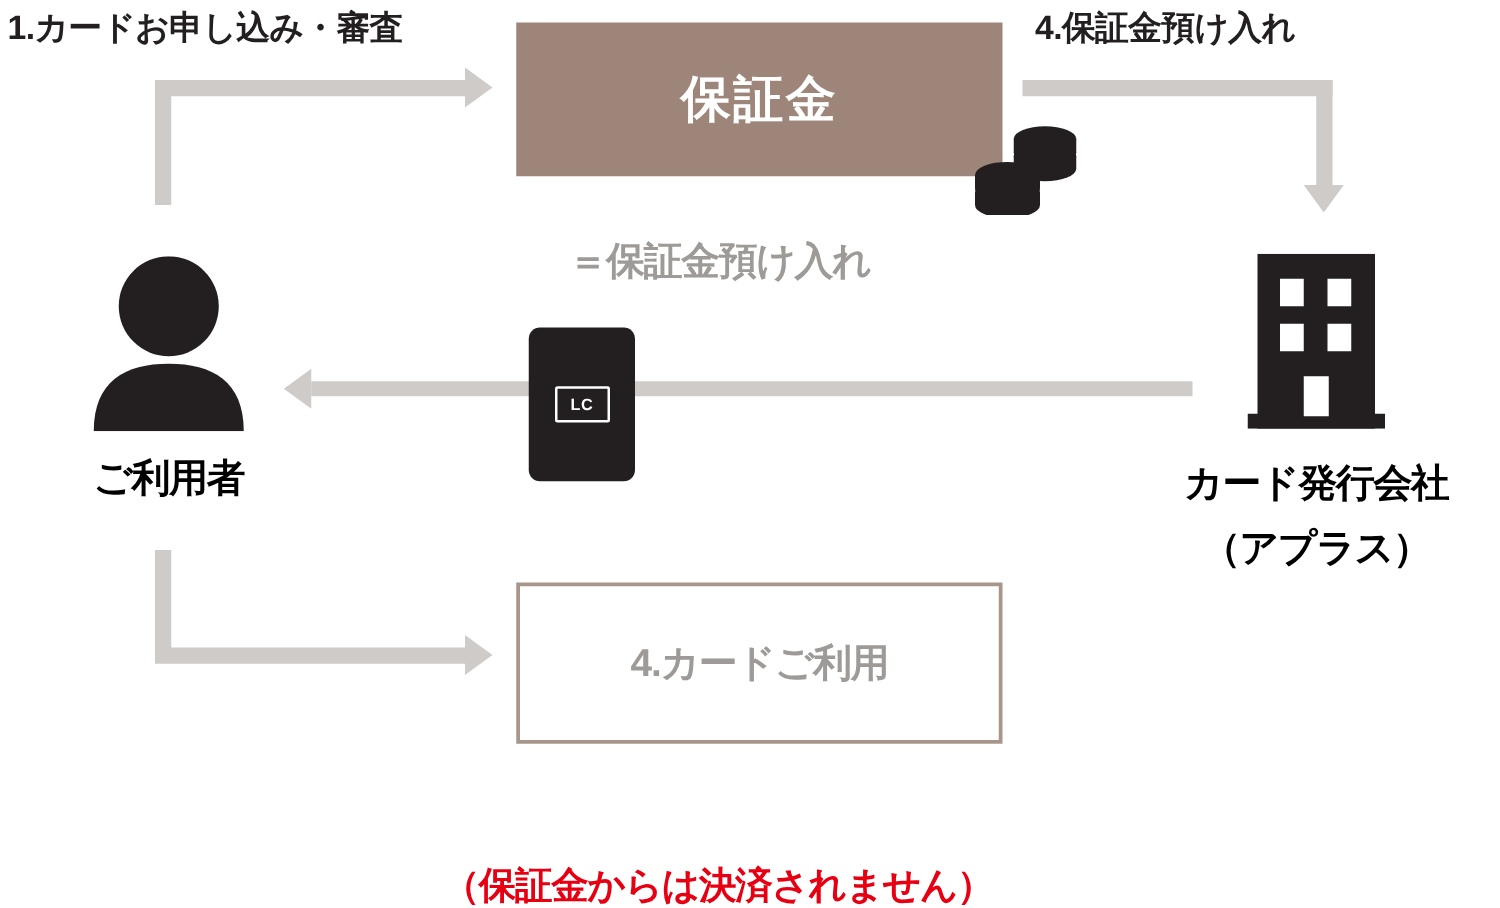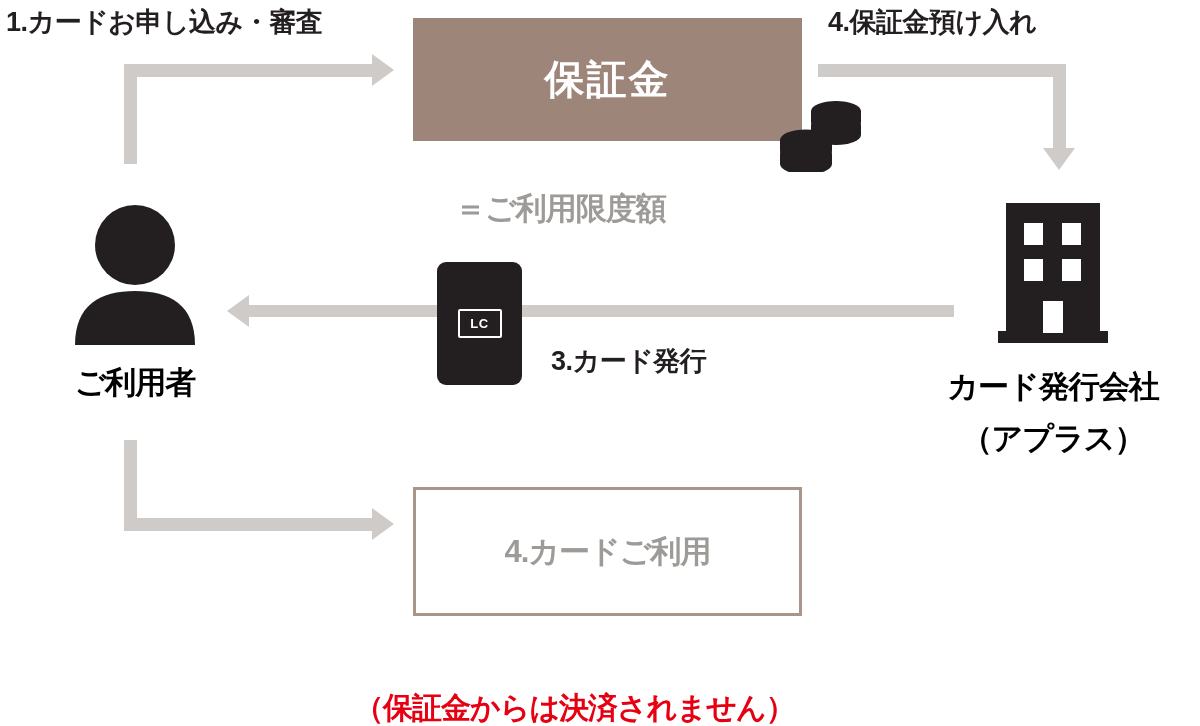--- a/index.html
+++ b/index.html
@@ -74,21 +74,21 @@
   #deposit-box .txt {
     color: #ffffff;
     font-size: 40px;
     font-weight: 700;
     letter-spacing: 2px;
   }
 
   
   #card-use-box {
     left: 413px;
-    top: 487px;
+    top: 466px;
     width: 389px;
     height: 129px;
     border: 3px solid #a8968b;
     box-sizing: border-box;
     display: flex;
     align-items: center;
     justify-content: center;
     background: #ffffff;
   }
   #card-use-box .txt {
@@ -125,21 +125,21 @@
   }
 
   
   #person-icon { left: 70px; top: 205px; width: 130px; height: 140px; }
 
   
   #building-icon { left: 998px; top: 203px; width: 110px; height: 140px; }
 
   
   #card-icon {
-    left: 437px;
+    left: 423px;
     top: 262px;
     width: 85px;
     height: 123px;
     background: #231f20;
     border-radius: 9px;
     display: flex;
     align-items: center;
     justify-content: center;
   }
   #card-icon .lc-box {
@@ -201,21 +201,21 @@
 
     <div class="arrow-head head-right" style="left:372px; top:54px;"></div>
   </div>
 
   <div class="abs">
     <div class="arrow-line" style="left:818px; top:64px; width:248px; height:13px;"></div>
     <div class="arrow-line" style="left:1053px; top:64px; width:13px; height:84px;"></div>
     <div class="arrow-head head-down" style="left:1043px; top:148px;"></div>
   </div>
 
-  <div class="abs label-gray" style="left:455px; top:188px;">＝ご利用限度額</div>
+  <div class="abs label-gray" style="left:455px; top:188px;">＝保証金預け入れ</div>
 
   <div class="abs" id="person-icon">
     <svg width="130" height="140" viewBox="0 0 130 140" xmlns="http://www.w3.org/2000/svg">
       <circle cx="65" cy="40" r="40" fill="#231f20"></circle>
       <path d="M5 140 C5 100 30 86 65 86 C100 86 125 100 125 140 Z" fill="#231f20"></path>
     </svg>
   </div>
 
   <div class="abs label-actor" style="left:38px; top:362px; width:194px;">ご利用者</div>
 
@@ -240,21 +240,20 @@
     <div class="arrow-line" style="left:249px; top:305px; width:705px; height:12px;"></div>
     <div class="arrow-head head-left" style="left:227px; top:295px;"></div>
   </div>
 
   <div class="abs" id="card-icon">
     <div class="lc-box">
       <span class="lc-text">LC</span>
     </div>
   </div>
 
-  <div class="abs label-step3" style="left:551px; top:343px;">3.カード発行</div>
 
   <div class="abs">
     <div class="arrow-line" style="left:124px; top:440px; width:13px; height:90px;"></div>
     <div class="arrow-line" style="left:124px; top:518px; width:248px; height:13px;"></div>
     <div class="arrow-head head-right" style="left:372px; top:508px;"></div>
   </div>
 
   <div class="abs" id="card-use-box">
     <span class="txt">4.カードご利用</span>
   </div>

